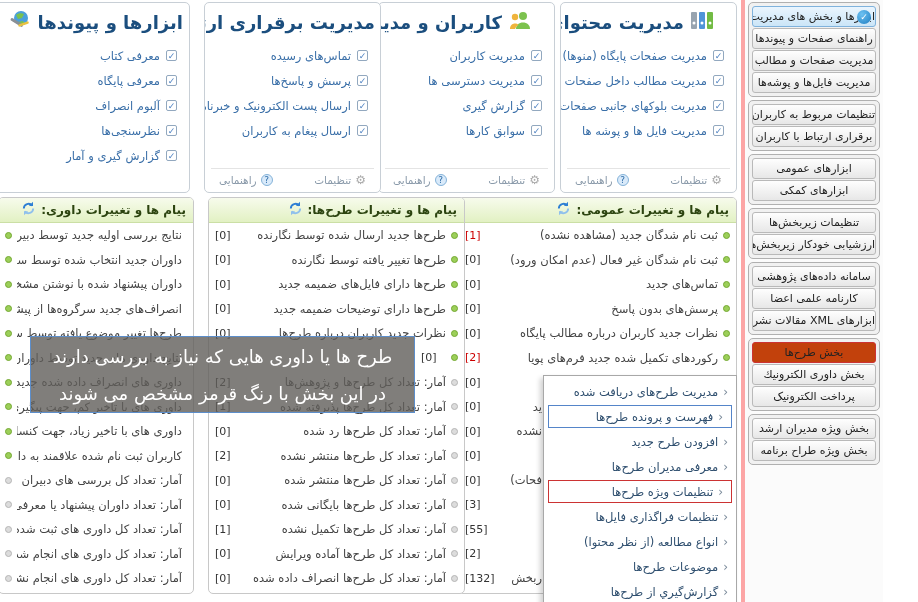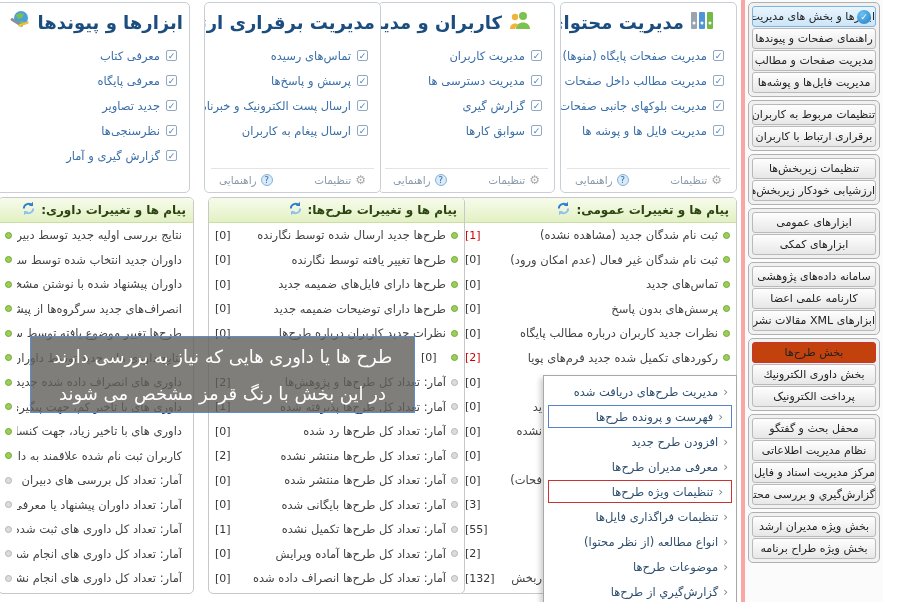--- a/index.html
+++ b/index.html
@@ -71,42 +71,36 @@
         <div class="sb-btn active">ابزارها و بخش های مدیریت<span class="sb-check">✓</span></div>
         <div class="sb-btn">راهنمای صفحات و پیوندها</div>
         <div class="sb-btn">مدیریت صفحات و مطالب</div>
         <div class="sb-btn">مدیریت فایل‌ها و پوشه‌ها</div>
       </div>
       <div class="sb-group">
         <div class="sb-btn">تنظیمات مربوط به کاربران</div>
         <div class="sb-btn">برقراری ارتباط با کاربران</div>
       </div>
       <div class="sb-group">
+        <div class="sb-btn">ابزارهای عمومی</div>
+        <div class="sb-btn">ابزارهای کمکی</div>
+      </div>
+      <div class="sb-group">
         <div class="sb-btn">تنظیمات زیربخش‌ها</div>
         <div class="sb-btn">ارزشیابی خودکار زیربخش‌ها</div>
-      </div>
-      <div class="sb-group">
-        <div class="sb-btn">ابزارهای عمومی</div>
-        <div class="sb-btn">ابزارهای کمکی</div>
       </div>
       <div class="sb-group">
         <div class="sb-btn">سامانه داده‌های پژوهشی</div>
         <div class="sb-btn">کارنامه علمی اعضا</div>
         <div class="sb-btn">ابزارهای XML مقالات نشریه</div>
       </div>
       <div class="sb-group">
         <div class="sb-btn alert">بخش طرح‌ها</div>
         <div class="sb-btn">بخش داوری الکترونیك</div>
         <div class="sb-btn">پرداخت الکترونیک</div>
-      </div>
-      <div class="sb-group">
-        <div class="sb-btn">محفل بحث و گفتگو</div>
-        <div class="sb-btn">نظام مدیریت اطلاعاتی</div>
-        <div class="sb-btn">مرکز مدیریت اسناد و فایل‌ها</div>
-        <div class="sb-btn">گزارش‌گیري و بررسی محتوا</div>
       </div>
       <div class="sb-group">
         <div class="sb-btn">بخش ویژه مدیران ارشد</div>
         <div class="sb-btn">بخش ویژه طراح برنامه</div>
       </div>
     </div>
     <div class="tpanel" style="left: 560px; width: 177px;">
       <div class="tp-head" style="padding-right: 22px;">
         <span><svg width="24" height="20" viewBox="0 0 24 20">
             <rect x="1" y="2" width="6" height="17" rx="1" fill="#98a4b0"></rect>
@@ -241,21 +235,21 @@
         <div class="tp-row">
           <span class="cbx">✓</span>
           <span class="tp-label">معرفی کتاب</span>
         </div>
         <div class="tp-row">
           <span class="cbx">✓</span>
           <span class="tp-label">معرفی پایگاه</span>
         </div>
         <div class="tp-row">
           <span class="cbx">✓</span>
-          <span class="tp-label">جدید تصاویر</span>
+          <span class="tp-label">آلبوم انصراف</span>
         </div>
         <div class="tp-row">
           <span class="cbx">✓</span>
           <span class="tp-label">نظرسنجی‌ها</span>
         </div>
         <div class="tp-row">
           <span class="cbx">✓</span>
           <span class="tp-label">گزارش گیری و آمار</span>
         </div>
       </div>

